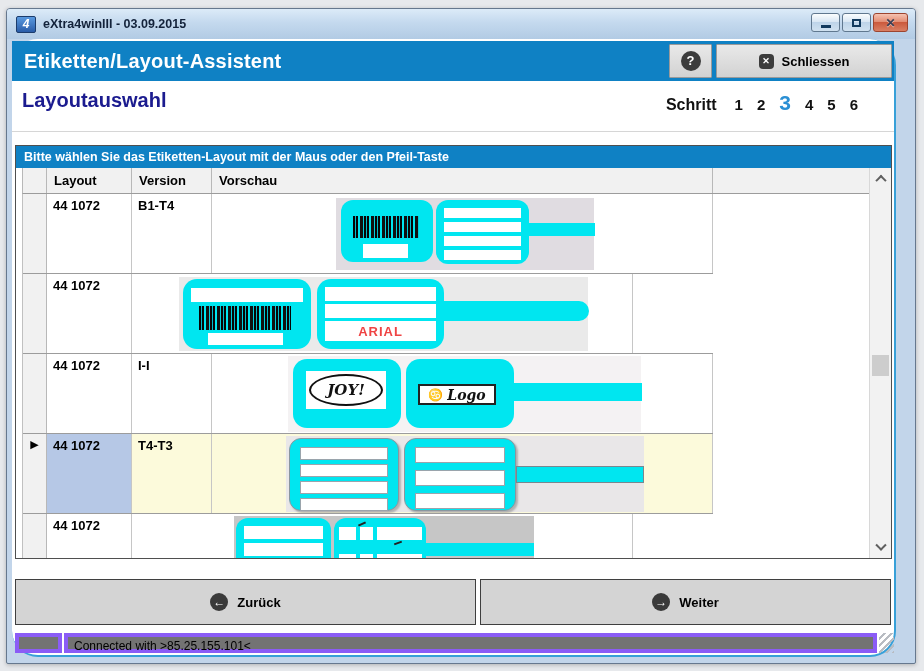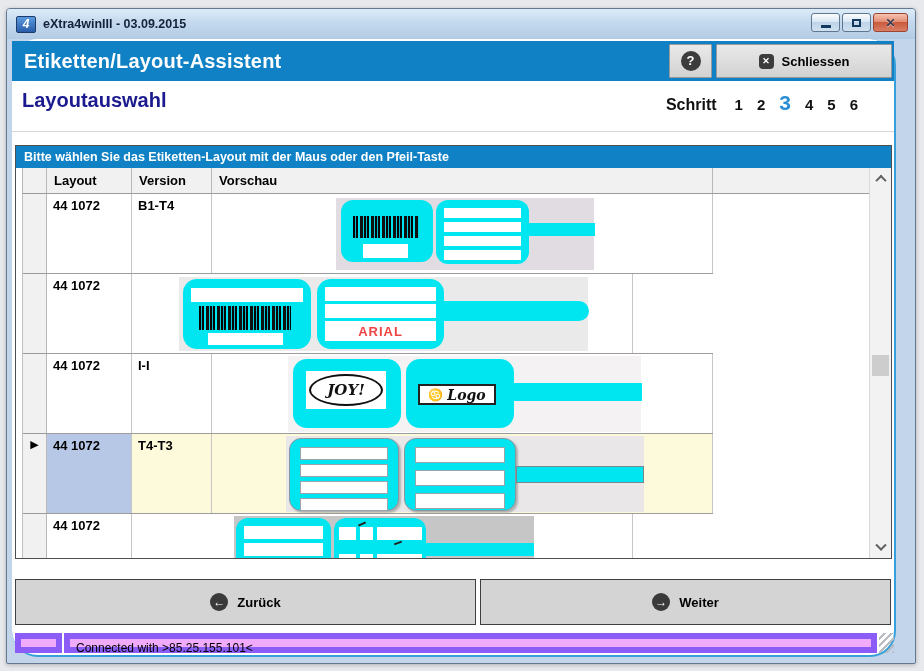--- a/index.html
+++ b/index.html
@@ -170,21 +170,21 @@
     font-family: "Liberation Sans", sans-serif; font-size: 13px; font-weight: bold; color: #000; cursor: pointer;
   }
   .nav-btn.back { width: 461px; }
   .nav-btn.next { flex: 1; }
   .circ {
     width: 18px; height: 18px; border-radius: 50%; background: #3a3a3a;
     color: #fff; font-size: 12px; font-weight: bold; line-height: 18px; text-align: center;
   }
   
   .statusbar { position: absolute; left: 3px; top: 594px; right: 0; height: 20px; display: flex; gap: 2px; }
-  .spanel { border: 6px solid #8b5cf6; background: #f0abfc; height: 100%; }
+  .spanel { border: 4px solid #8b5cf6; background: #737373; height: 100%; }
   .spanel.small { width: 47px; }
   .spanel.wide { flex: 1; font-size: 12px; line-height: 18px; padding-left: 6px; color: #000; }
   .sizegrip {
     width: 15px; height: 100%;
     background: repeating-linear-gradient(135deg, transparent 0 3px, #b8bcc2 3px 5px);
   }
 </style>
 </head>
 <body>
 

